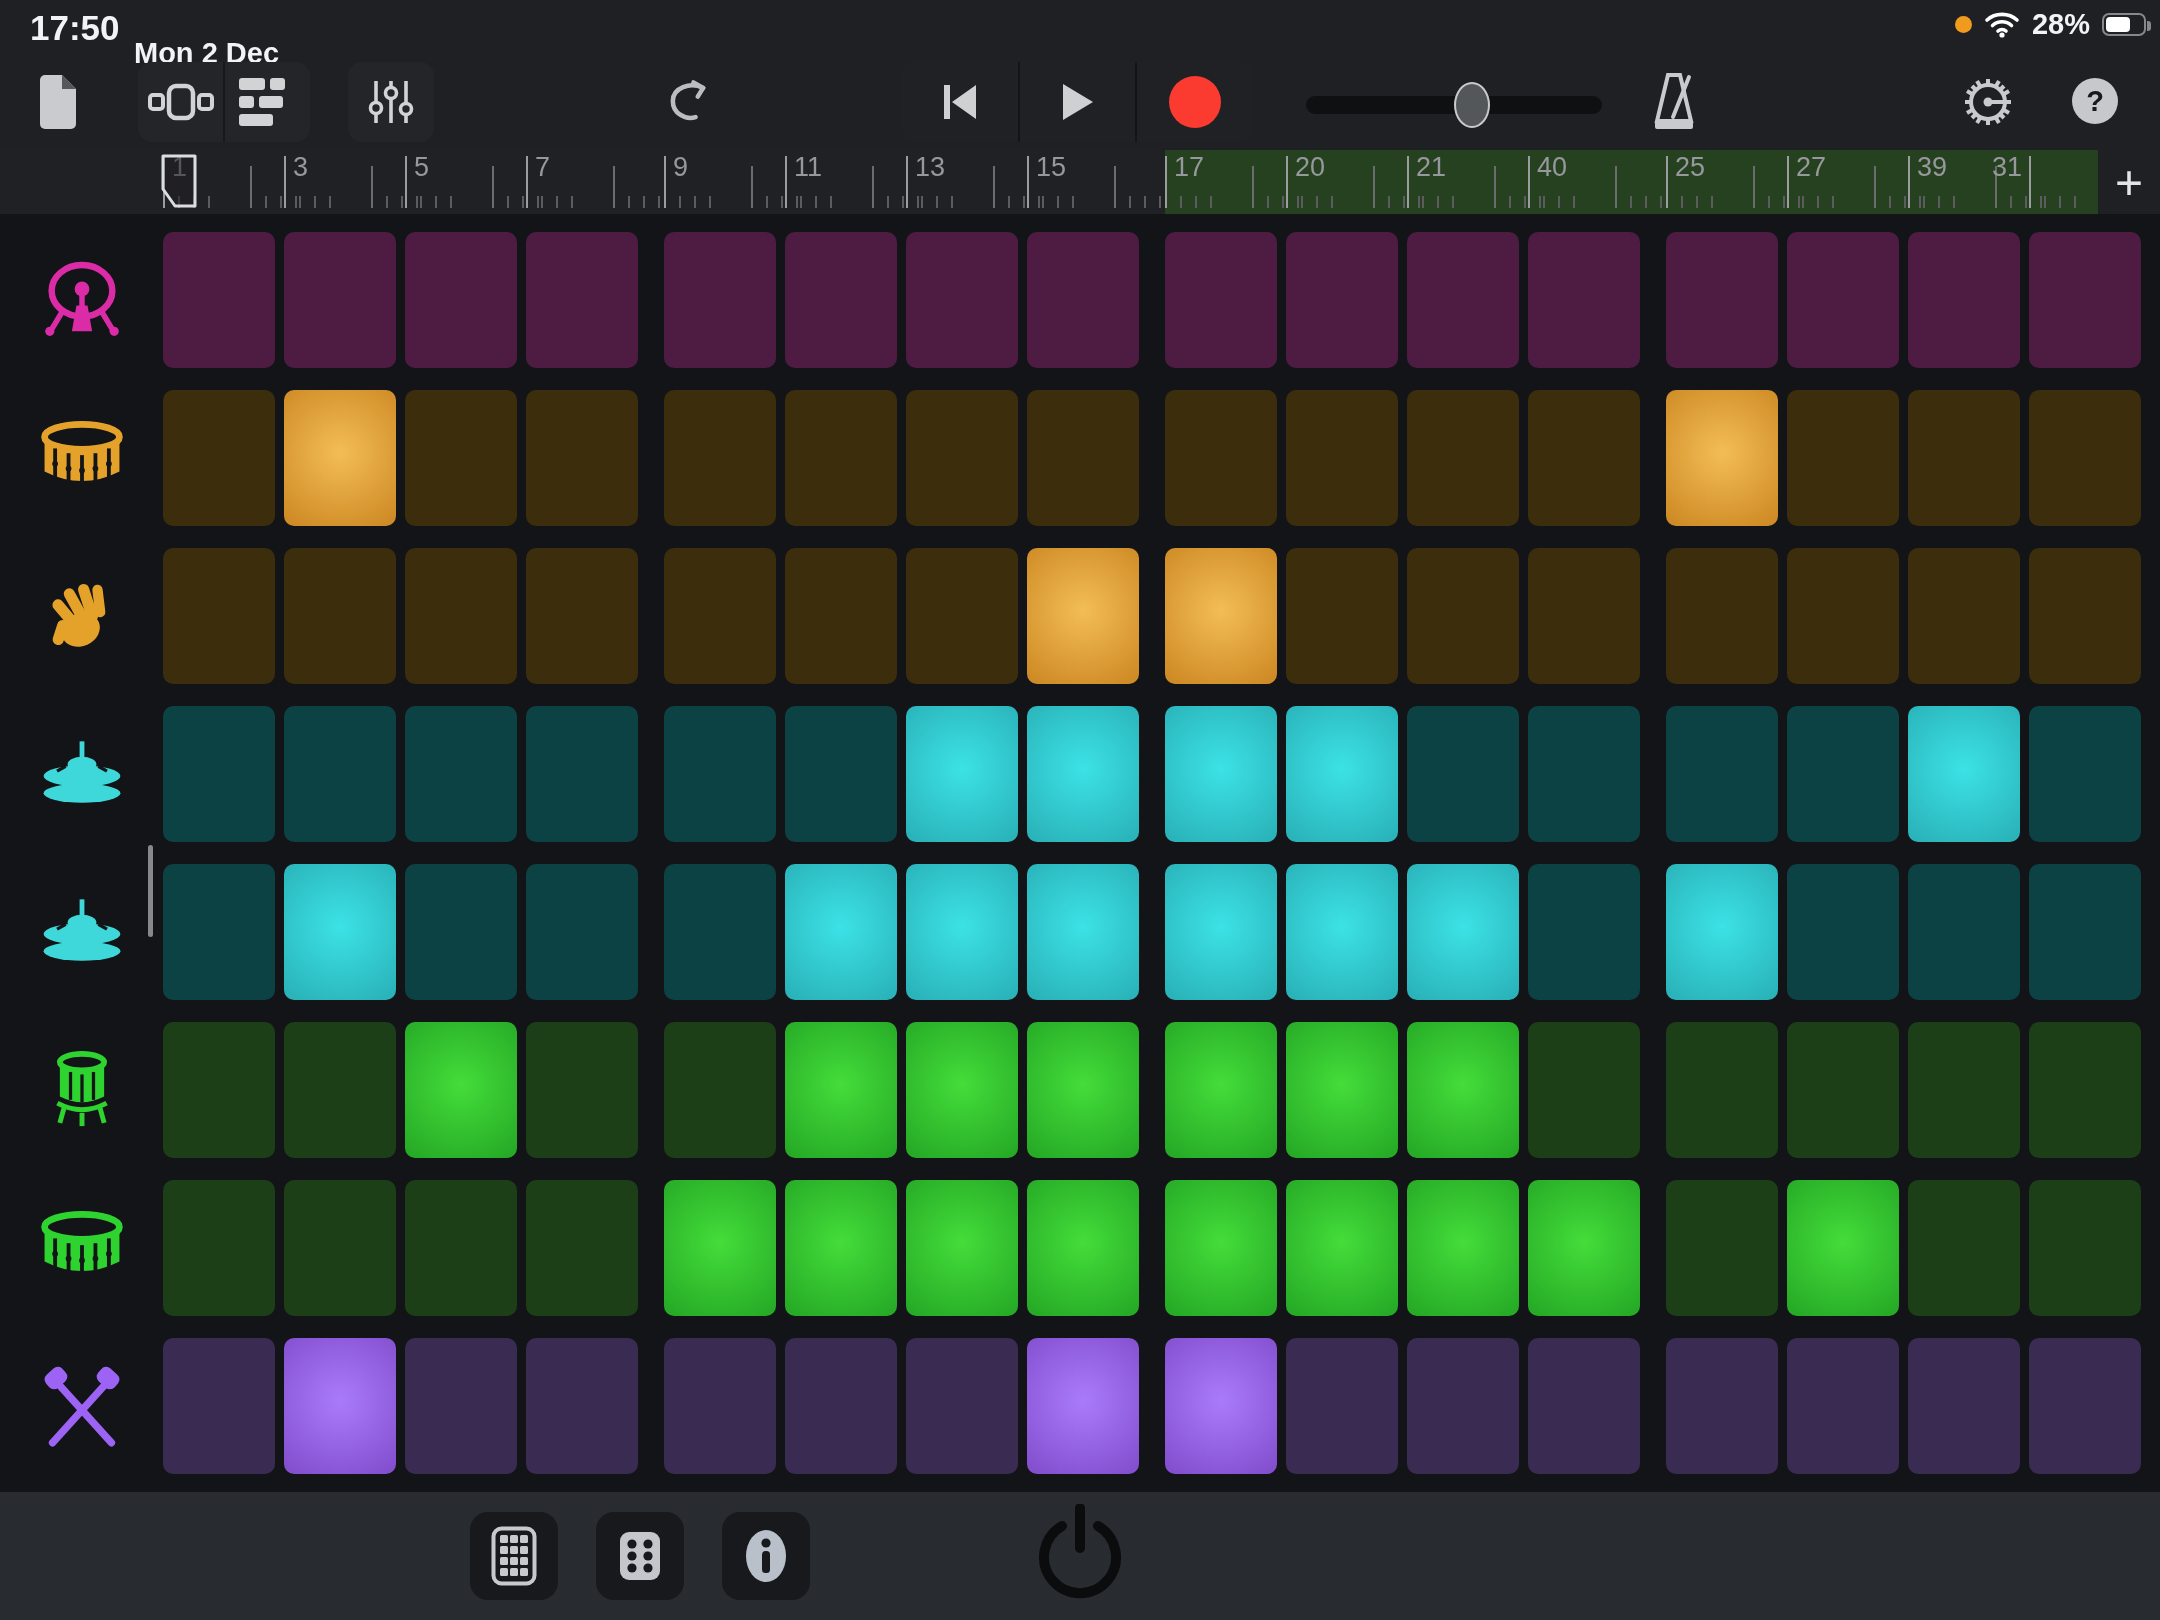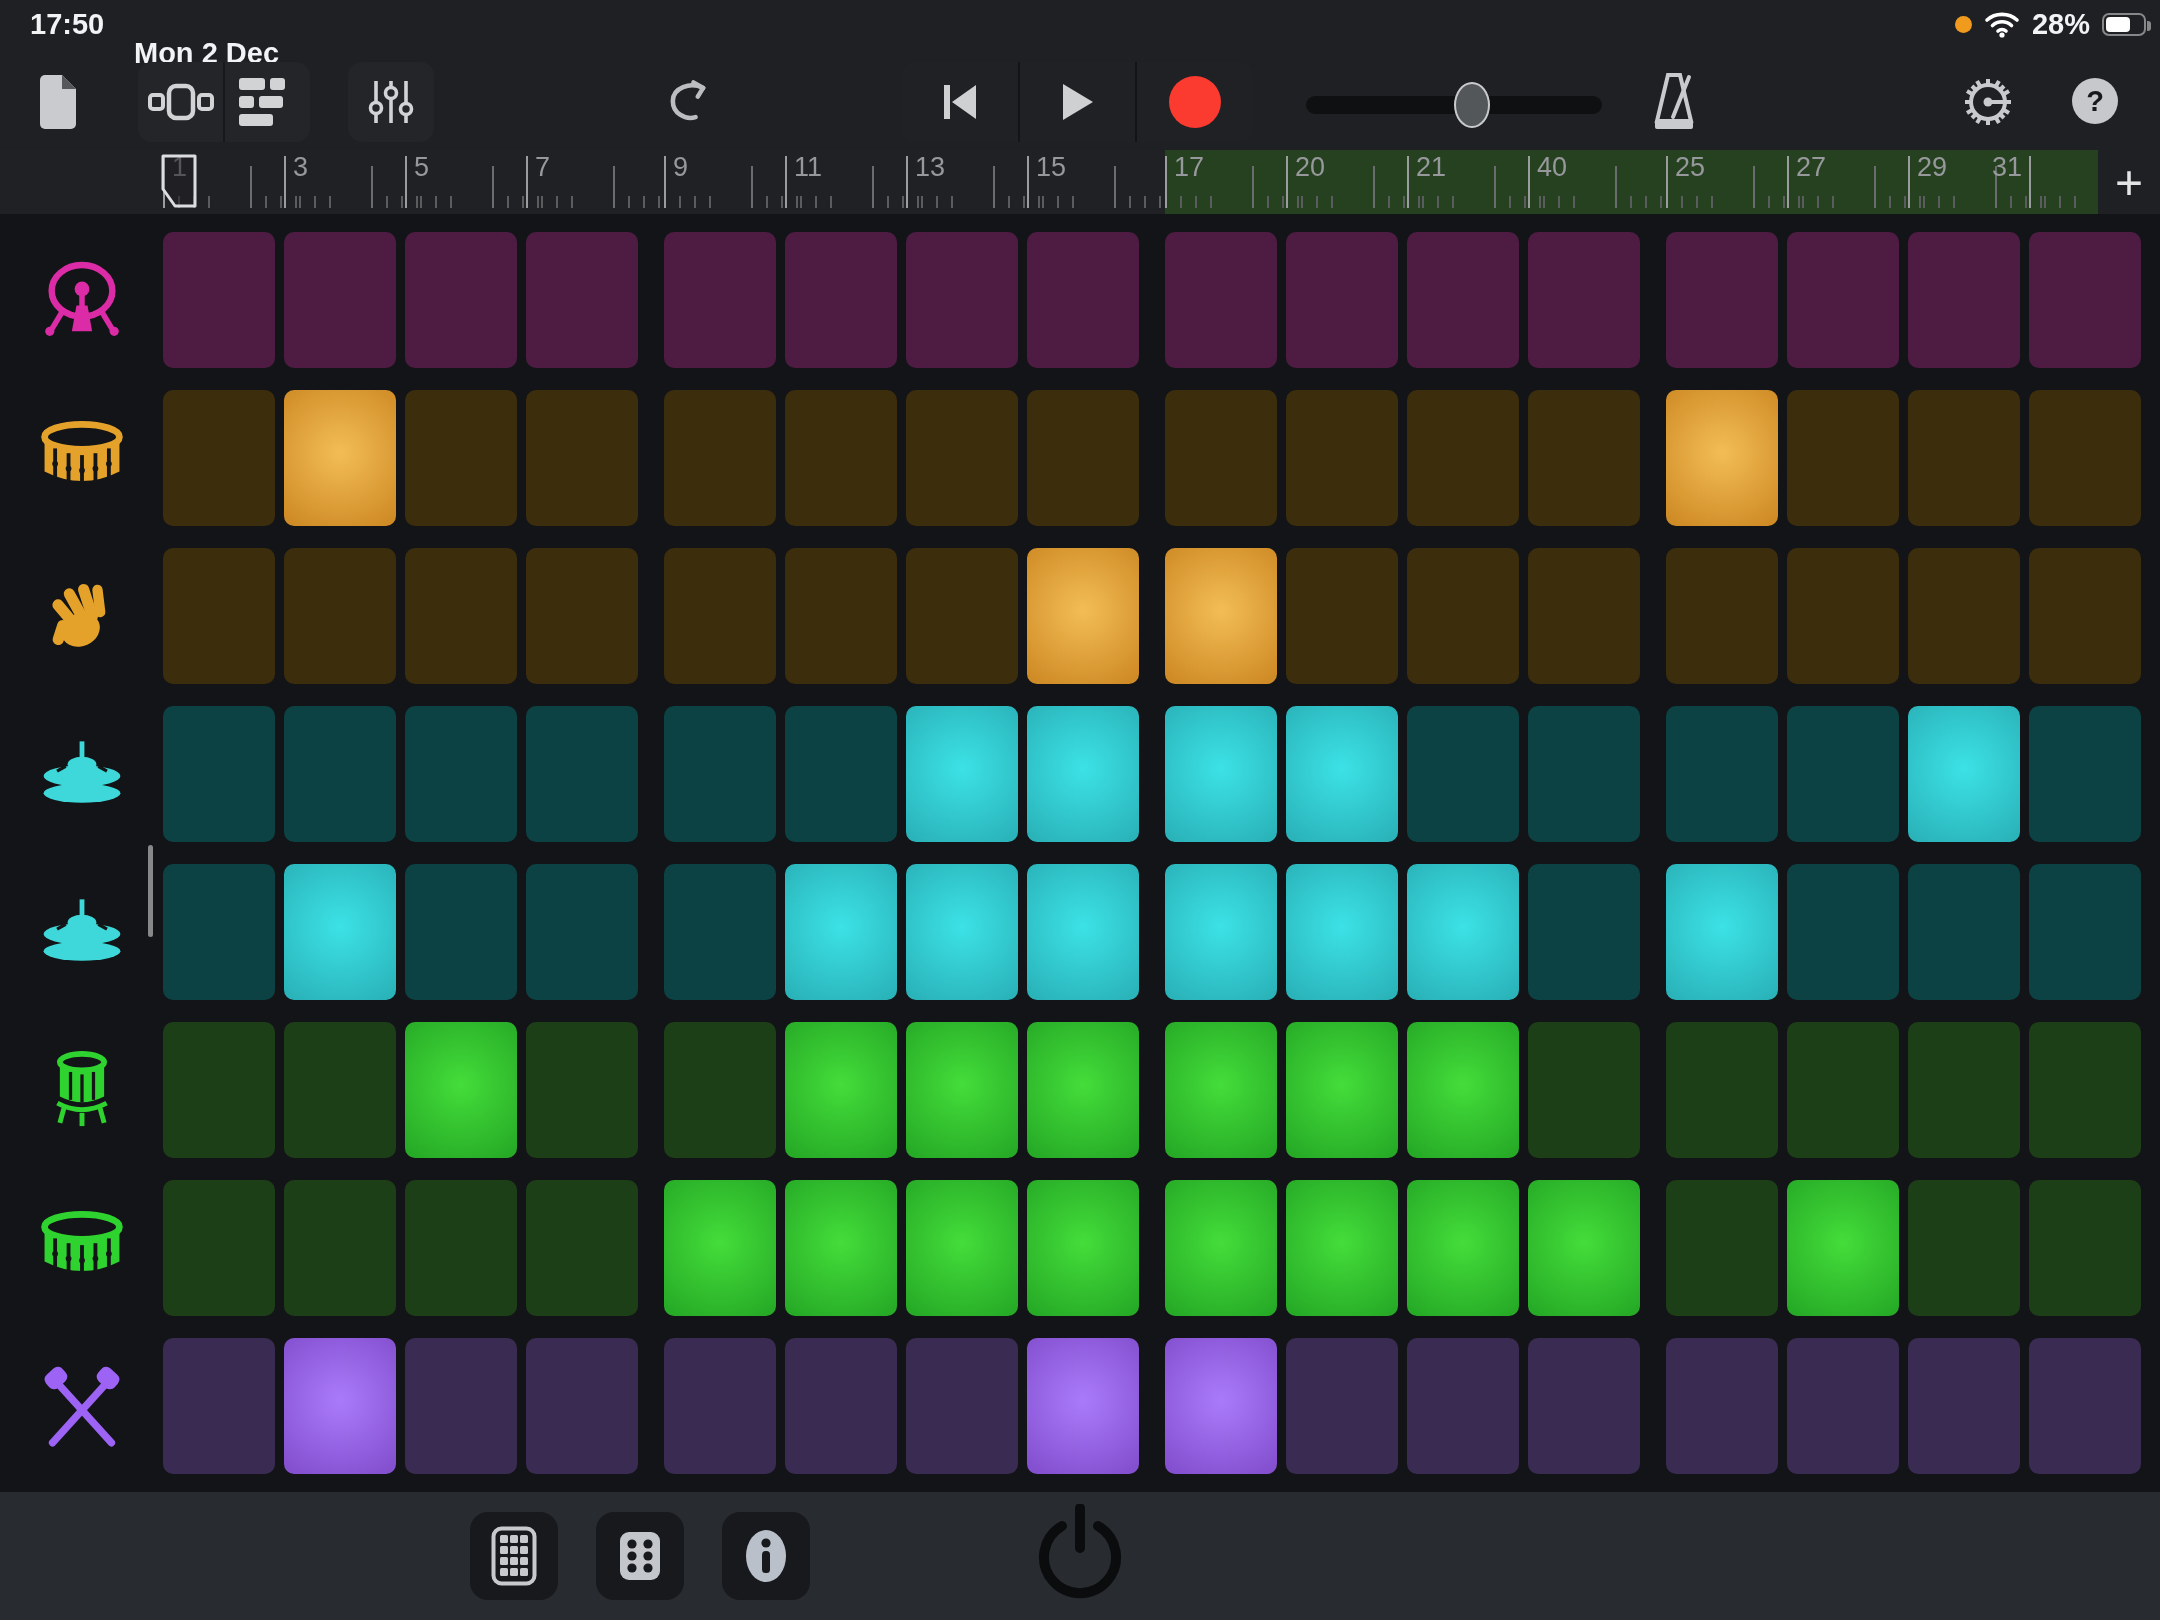--- a/index.html
+++ b/index.html
@@ -5,21 +5,21 @@
   * { margin:0; padding:0; box-sizing:border-box; }
   html,body { width:2160px; height:1620px; }
   body {
     background:#131417;
     font-family:"Liberation Sans", sans-serif;
     position:relative;
     overflow:hidden;
     color:#e8e9ea;
   }
   .topbar { position:absolute; left:0; top:0; width:2160px; height:150px; background:#1f2023; }
-  .statusbar-time { position:absolute; left:30px; top:8px; font-size:29px; font-weight:700; color:#f2f3f4; }
+  .statusbar-time { position:absolute; left:30px; top:8px; font-size:35px; font-weight:700; color:#f2f3f4; }
   .statusbar-date { position:absolute; left:134px; top:8px; font-size:29px; font-weight:700; color:#f2f3f4;margin-top:29px; }
   .status-right { position:absolute; right:14px; top:6px; height:36px; display:flex; align-items:center; gap:12px; }
   .mic-dot { width:17px; height:17px; border-radius:50%; background:#f09b1e; }
   .battery-pct { font-size:29px; font-weight:600; color:#f2f3f4; }
   .battery { position:relative; width:44px; height:23px; border:2.5px solid #87888a; border-radius:7px; }
   .battery-fill { position:absolute; left:2px; top:2px; bottom:2px; border-radius:4px; background:#ffffff; }
   .battery-nub { position:absolute; right:-7px; top:6.5px; width:4px; height:10px; background:#87888a; border-radius:0 3px 3px 0; }
 
   .tb-btn { position:absolute; top:62px; height:80px; background:#232528; border-radius:14px;
             display:flex; align-items:center; justify-content:center; }
@@ -325,21 +325,21 @@
       <div class="tick" style="left:1787px;top:6px;height:52px;background:#9b9c9e"></div>
       <div class="tick-label" style="left:1796px">27</div>
       <div class="tick" style="left:1802px;top:46px;height:12px;background:#5b5c5e"></div>
       <div class="tick" style="left:1817px;top:46px;height:12px;background:#5b5c5e"></div>
       <div class="tick" style="left:1832px;top:46px;height:12px;background:#5b5c5e"></div>
       <div class="tick" style="left:1873.5px;top:16px;height:42px;background:#6b6c6e"></div>
       <div class="tick" style="left:1888.5px;top:46px;height:12px;background:#5b5c5e"></div>
       <div class="tick" style="left:1903.5px;top:46px;height:12px;background:#5b5c5e"></div>
       <div class="tick" style="left:1918.5px;top:46px;height:12px;background:#5b5c5e"></div>
       <div class="tick" style="left:1908px;top:6px;height:52px;background:#9b9c9e"></div>
-      <div class="tick-label" style="left:1917px">29</div>
+      <div class="tick-label" style="left:1917px">39</div>
       <div class="tick" style="left:1923px;top:46px;height:12px;background:#5b5c5e"></div>
       <div class="tick" style="left:1938px;top:46px;height:12px;background:#5b5c5e"></div>
       <div class="tick" style="left:1953px;top:46px;height:12px;background:#5b5c5e"></div>
       <div class="tick" style="left:1994.5px;top:16px;height:42px;background:#6b6c6e"></div>
       <div class="tick" style="left:2009.5px;top:46px;height:12px;background:#5b5c5e"></div>
       <div class="tick" style="left:2024.5px;top:46px;height:12px;background:#5b5c5e"></div>
       <div class="tick" style="left:2039.5px;top:46px;height:12px;background:#5b5c5e"></div>
       <div class="tick" style="left:2029px;top:6px;height:52px;background:#9b9c9e"></div>
       <div class="tick-label" style="left:1992px">31</div>
       <div class="tick" style="left:2044px;top:46px;height:12px;background:#5b5c5e"></div>

